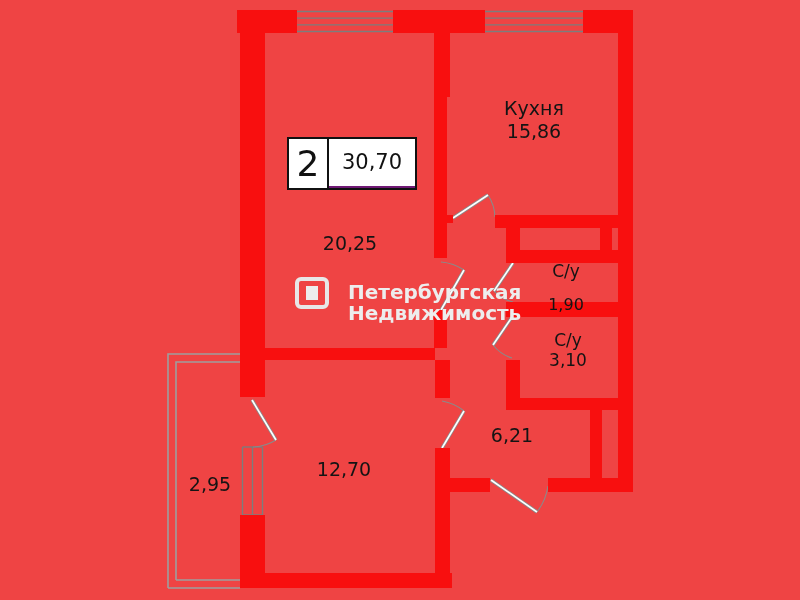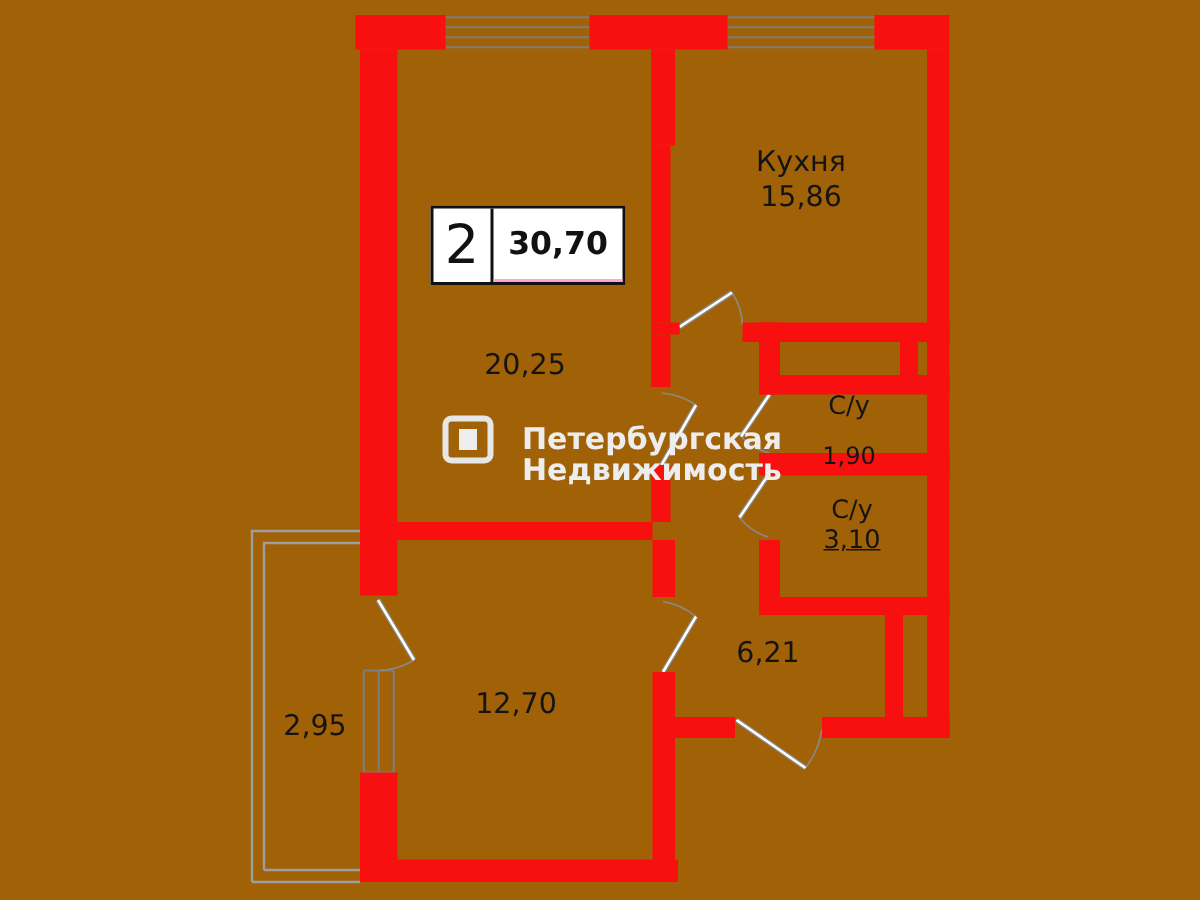--- a/index.html
+++ b/index.html
@@ -1,29 +1,29 @@
 <!DOCTYPE html>
 <html><head>
 <meta charset="utf-8">
 <style>
   html,body{margin:0;padding:0;background:#fff;}
-  #stage{position:relative;width:800px;height:600px;background:#a16207;overflow:hidden;
+  #stage{position:relative;width:800px;height:600px;background:#ef4444;overflow:hidden;
          font-family:"DejaVu Sans", "Liberation Sans", sans-serif;}
   .wall{position:absolute;background:#f80f0f;}
   .plan-label{position:absolute;transform:translate(-50%,-50%);color:#141414;white-space:nowrap;}
   #svgLayer{position:absolute;left:0;top:0;}
   
   #infoBox{position:absolute;left:287px;top:137px;width:130px;height:53px;
            background:#fff;border:2px solid #111;display:flex;box-sizing:border-box;}
   #infoBox .cellRooms{width:38px;border-right:2px solid #111;display:flex;align-items:center;
            justify-content:center;font-size:36px;color:#111;line-height:1;}
   #infoBox .cellAreas{flex:1;display:flex;flex-direction:column;}
   #infoBox .cellAreas .a{flex:1;display:flex;align-items:center;justify-content:center;
            font-size:21px;color:#111;line-height:1;}
-  #infoBox .cellAreas .a.top{border-bottom:2px solid #f9a8d4;font-weight:bold;}
+  #infoBox .cellAreas .a.top{border-bottom:2px solid #701a75;}
   
   #watermark{position:absolute;left:294px;top:276px;color:#ebebeb;}
   #watermark .wmtext{position:absolute;left:54px;font-size:20px;font-weight:bold;color:#ededed;}
 </style>
 </head>
 <body>
 
 <div id="stage">
 
   <svg id="svgLayer" width="800" height="600" viewBox="0 0 800 600">
@@ -96,21 +96,21 @@
   <div id="labelsLayer">
       <div class="plan-label" style="left: 534px; top: 108px; font-size: 19px; color: rgb(20, 20, 20);">Кухня</div>
       <div class="plan-label" style="left: 534px; top: 131px; font-size: 19px; color: rgb(20, 20, 20);">15,86</div>
       <div class="plan-label" style="left: 350px; top: 243px; font-size: 19px; color: rgb(20, 20, 20);">20,25</div>
       <div class="plan-label" style="left: 344px; top: 469px; font-size: 19px; color: rgb(20, 20, 20); text-align: center;">12,70</div>
       <div class="plan-label" style="left: 512px; top: 435px; font-size: 19px; color: rgb(20, 20, 20);">6,21</div>
       <div class="plan-label" style="left: 210px; top: 484px; font-size: 19px; color: rgb(20, 20, 20);">2,95</div>
       <div class="plan-label" style="left: 566px; top: 271px; font-size: 17px; color: rgb(20, 20, 20);">С/у</div>
       <div class="plan-label" style="left: 566px; top: 304px; font-size: 16px; color: rgb(20, 20, 20);">1,90</div>
       <div class="plan-label" style="left: 568px; top: 340px; font-size: 17px; color: rgb(20, 20, 20);">С/у</div>
-      <div class="plan-label" style="left: 568px; top: 360px; font-size: 17px; color: rgb(20, 20, 20); text-decoration: underline;">3,10</div>
+      <div class="plan-label" style="left: 568px; top: 360px; font-size: 17px; color: rgb(20, 20, 20);">3,10</div>
     </div>
 
   <div id="infoBox">
     <div class="cellRooms">2</div>
     <div class="cellAreas">
       <div class="a top">30,70</div>
     </div>
   </div>
 
   <div id="watermark">

